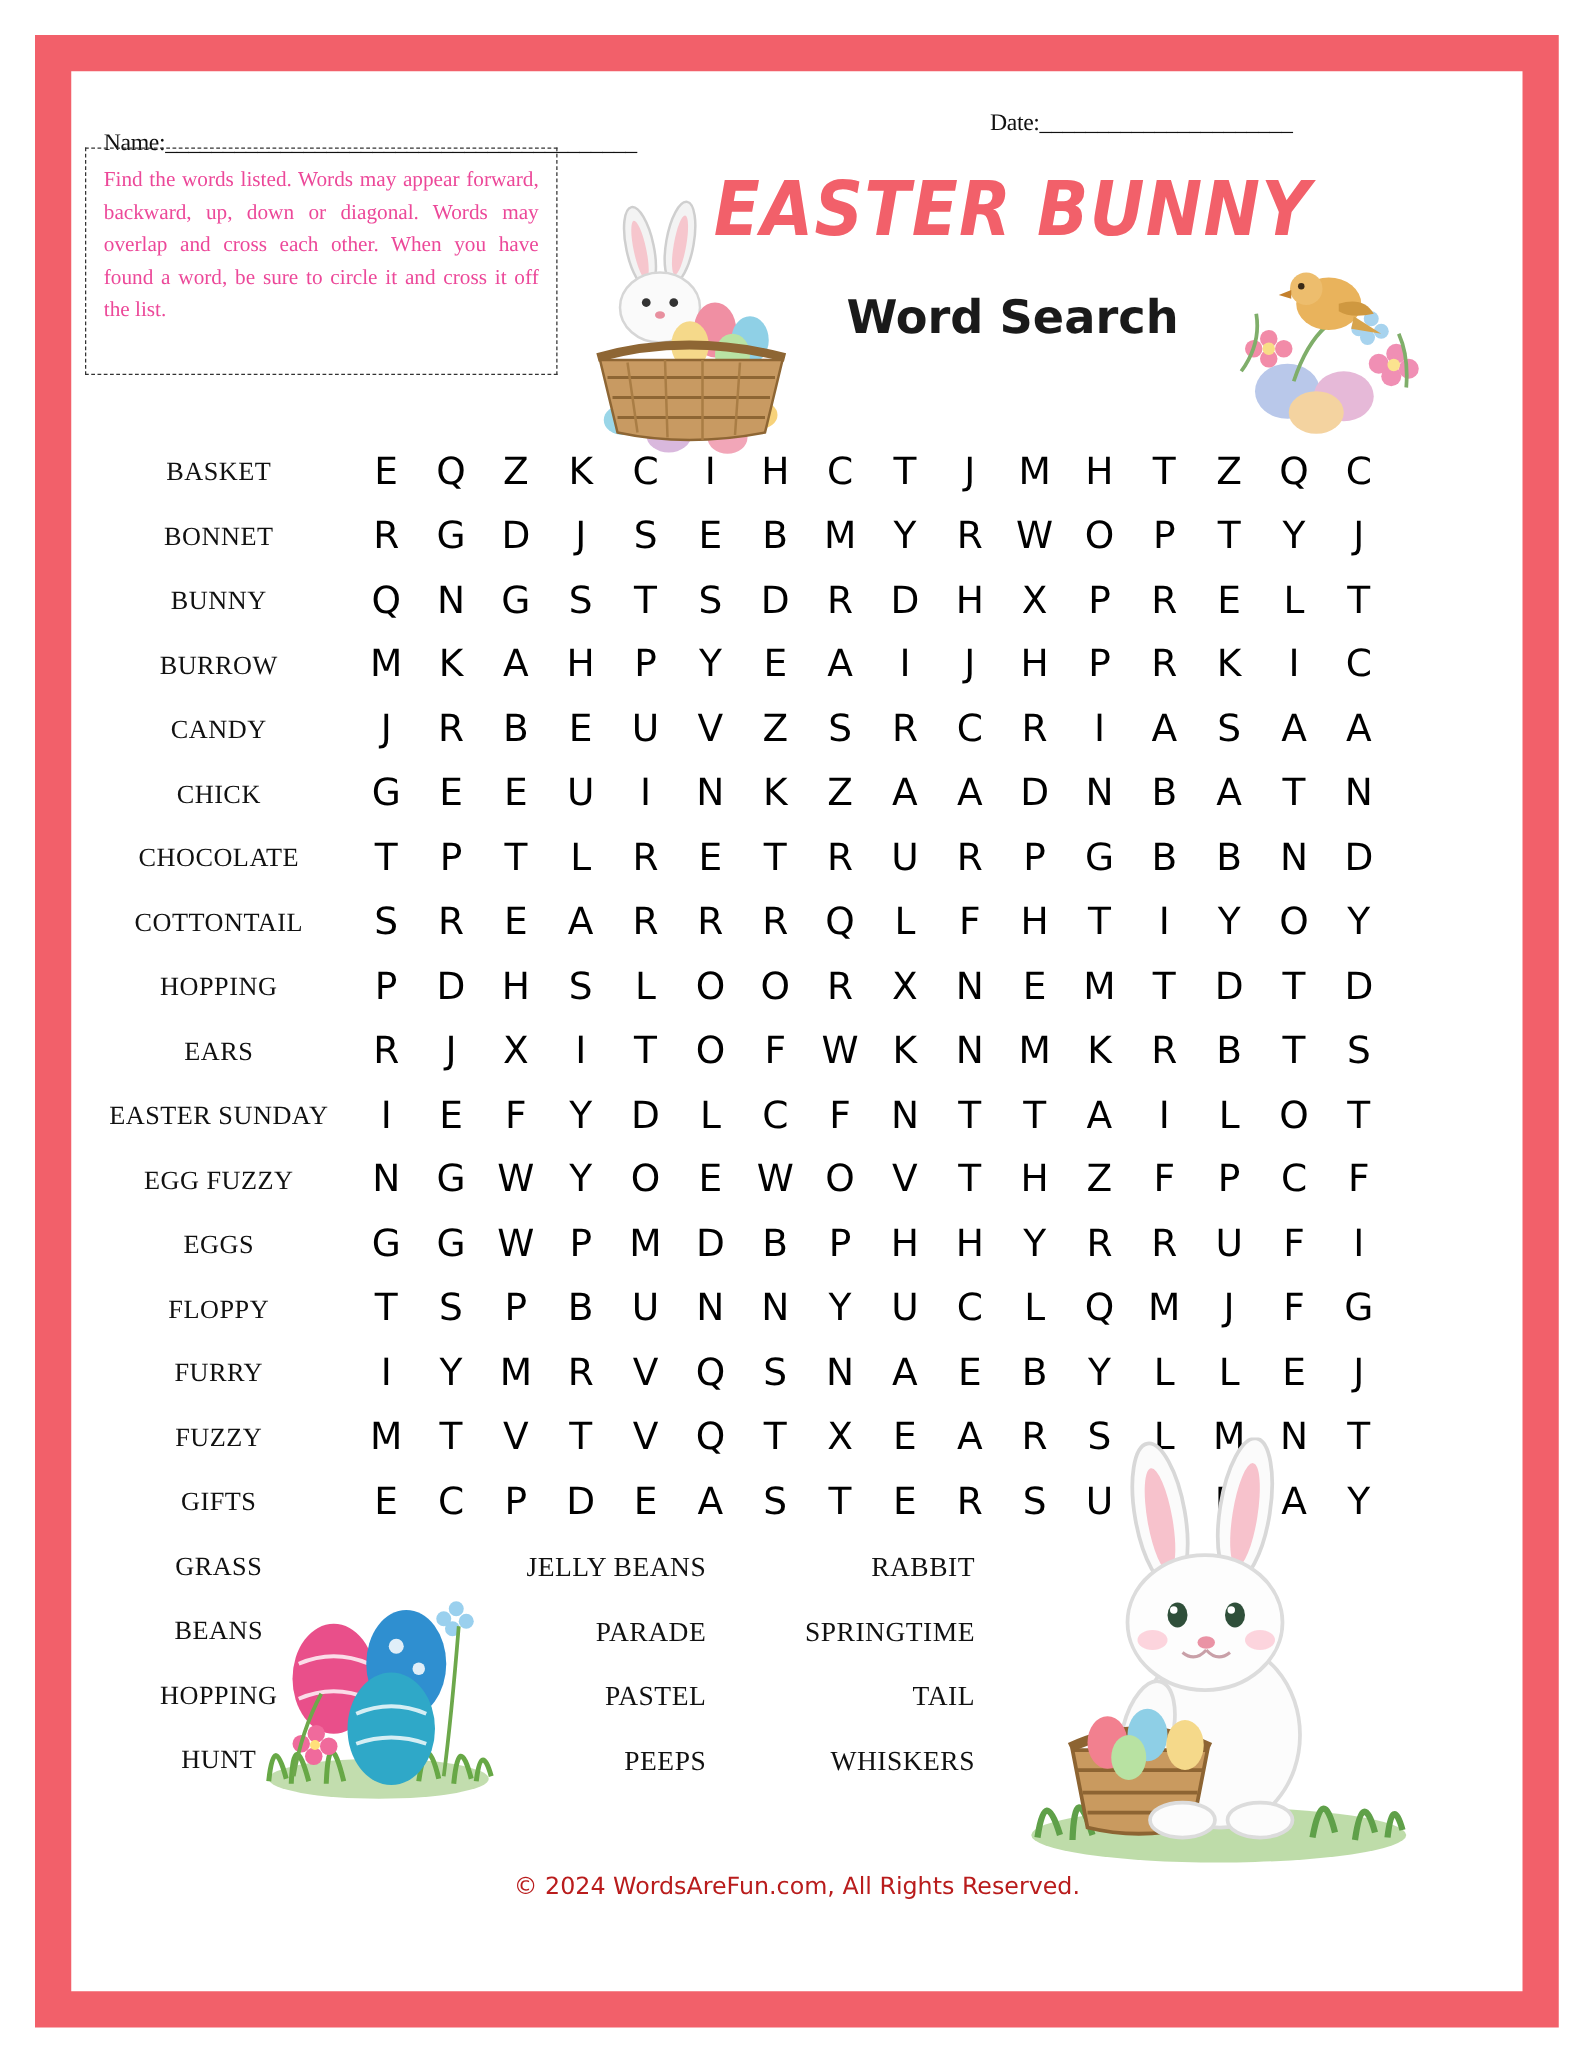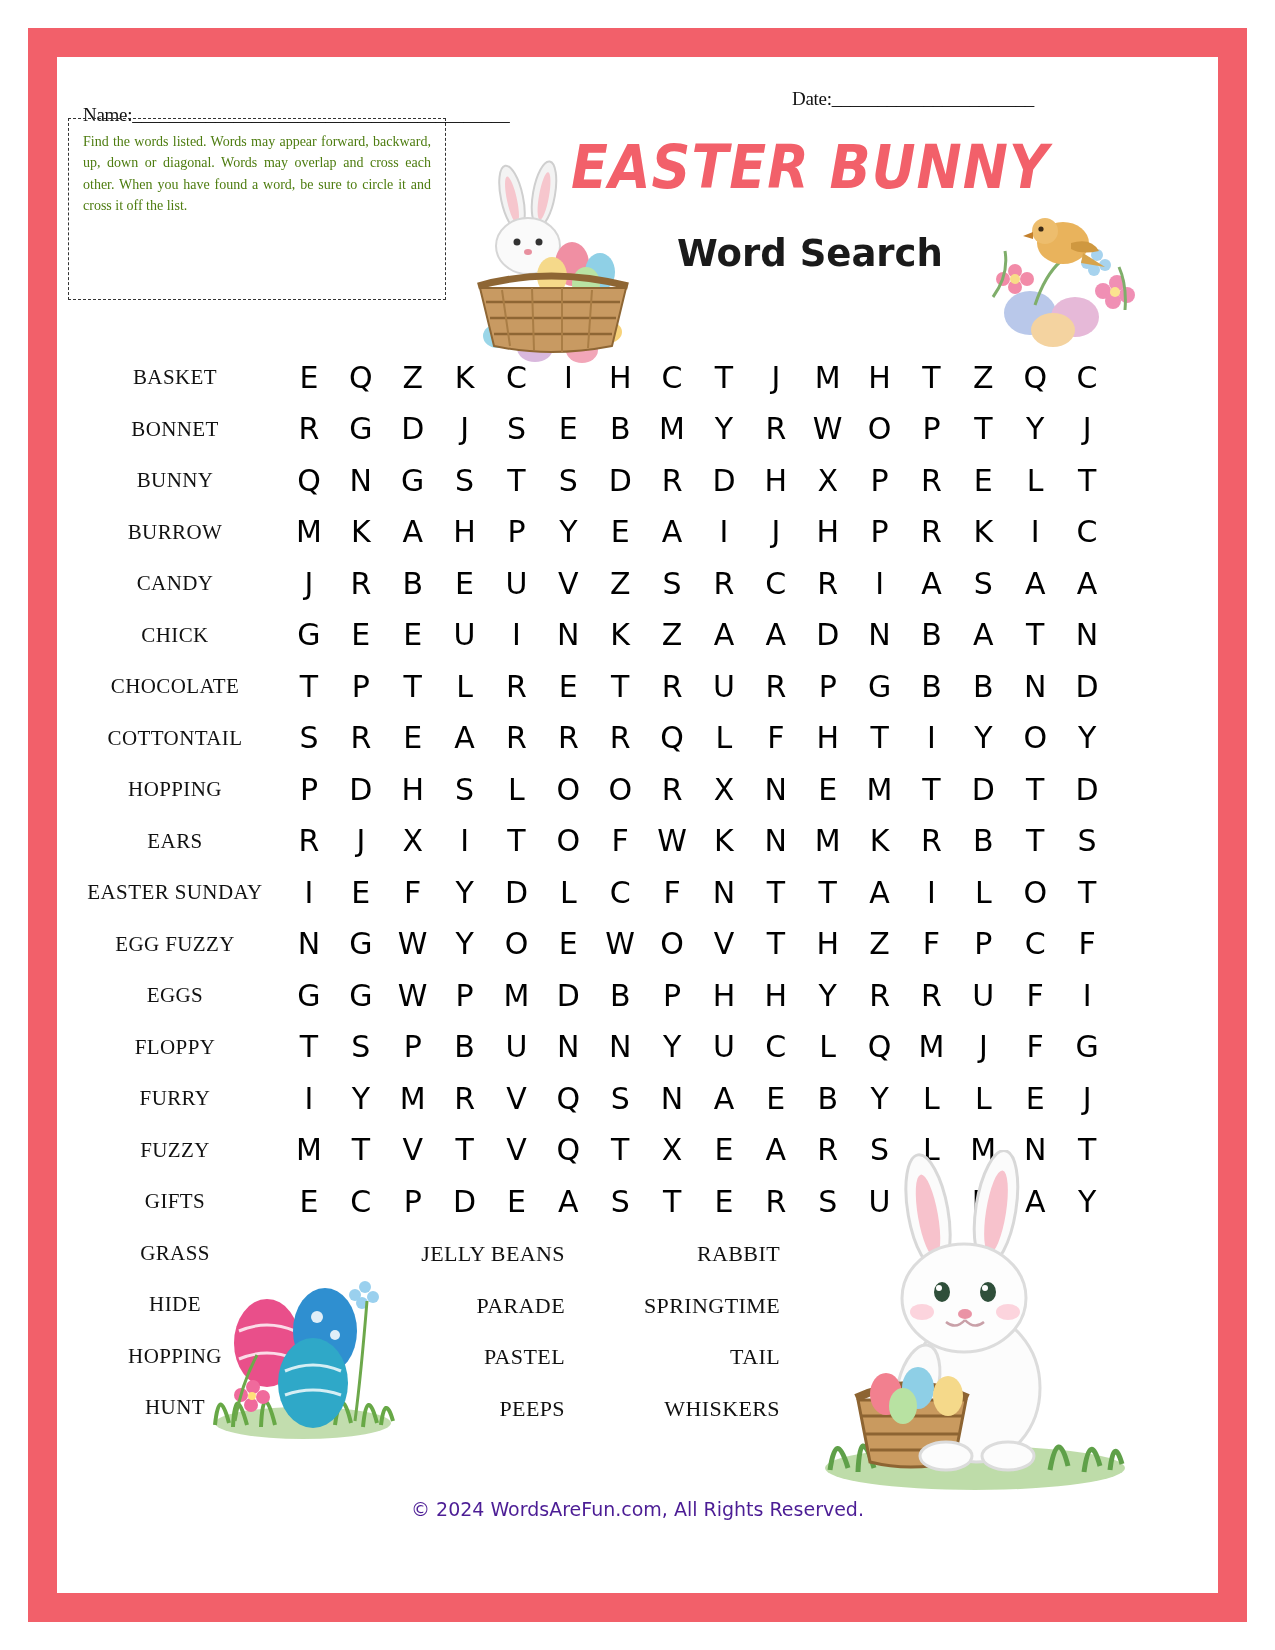--- a/index.html
+++ b/index.html
@@ -69,24 +69,24 @@
   
   .instructions {
     position: absolute;
     left: 68px;
     top: 118px;
     width: 378px;
     height: 182px;
     border: 1px dashed #333;
     box-sizing: border-box;
     padding: 12px 14px 8px 14px;
-    font-size: 14px;
+    font-size: 17px;
     line-height: 1.53;
     text-align: justify;
-    color: #4d7c0f;
+    color: #ec4899;
   }
 
   
   .title-main {
     position: absolute;
     left: 560px;
     top: 136px;
     width: 500px;
     text-align: center;
     font-family: "DejaVu Sans", sans-serif;
@@ -169,21 +169,21 @@
   }
 
   .footer {
     position: absolute;
     left: 57px;
     top: 1498px;
     width: 1161px;
     text-align: center;
     font-family: "DejaVu Sans", sans-serif;
     font-size: 19px;
-    color: #4c1d95;
+    color: #b91c1c;
   }
 </style>
 </head>
 <body>
 
 <div class="page">
 
   <div class="frame-outer"></div>
   <div class="frame-inner"></div>
 
@@ -271,21 +271,21 @@
     <div class="w">HOPPING</div>
     <div class="w">EARS</div>
     <div class="w">EASTER SUNDAY</div>
     <div class="w">EGG FUZZY</div>
     <div class="w">EGGS</div>
     <div class="w">FLOPPY</div>
     <div class="w">FURRY</div>
     <div class="w">FUZZY</div>
     <div class="w">GIFTS</div>
     <div class="w">GRASS</div>
-    <div class="w">HIDE</div>
+    <div class="w">BEANS</div>
     <div class="w">HOPPING</div>
     <div class="w">HUNT</div>
   </div>
 
   <div class="grid">
     <div class="cell">E</div>
     <div class="cell">Q</div>
     <div class="cell">Z</div>
     <div class="cell">K</div>
     <div class="cell">C</div>

